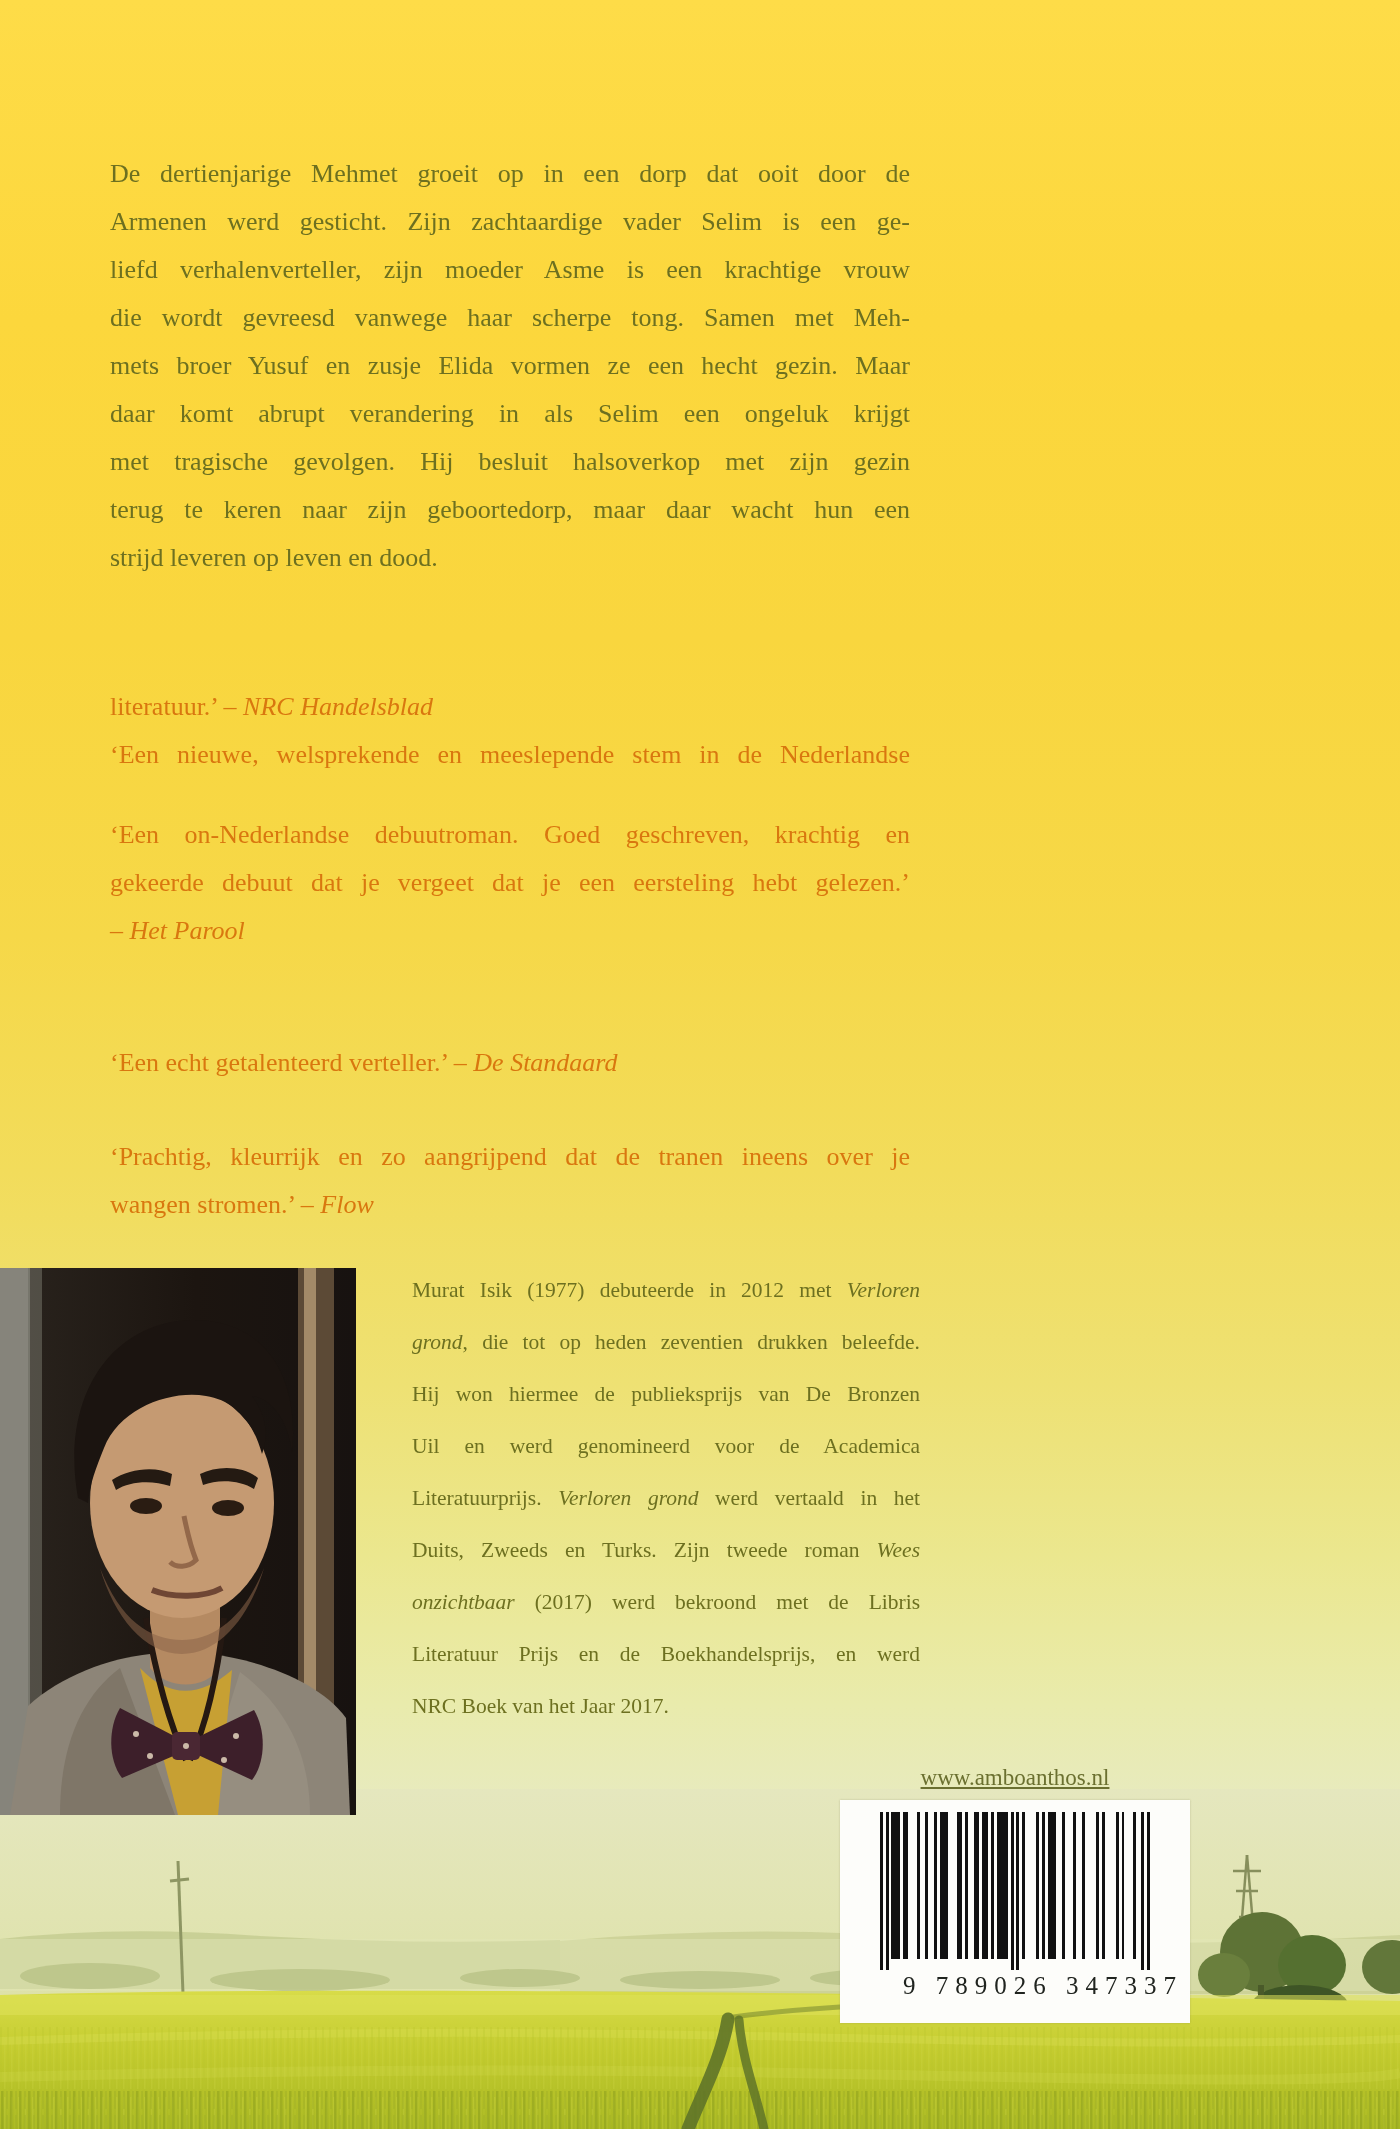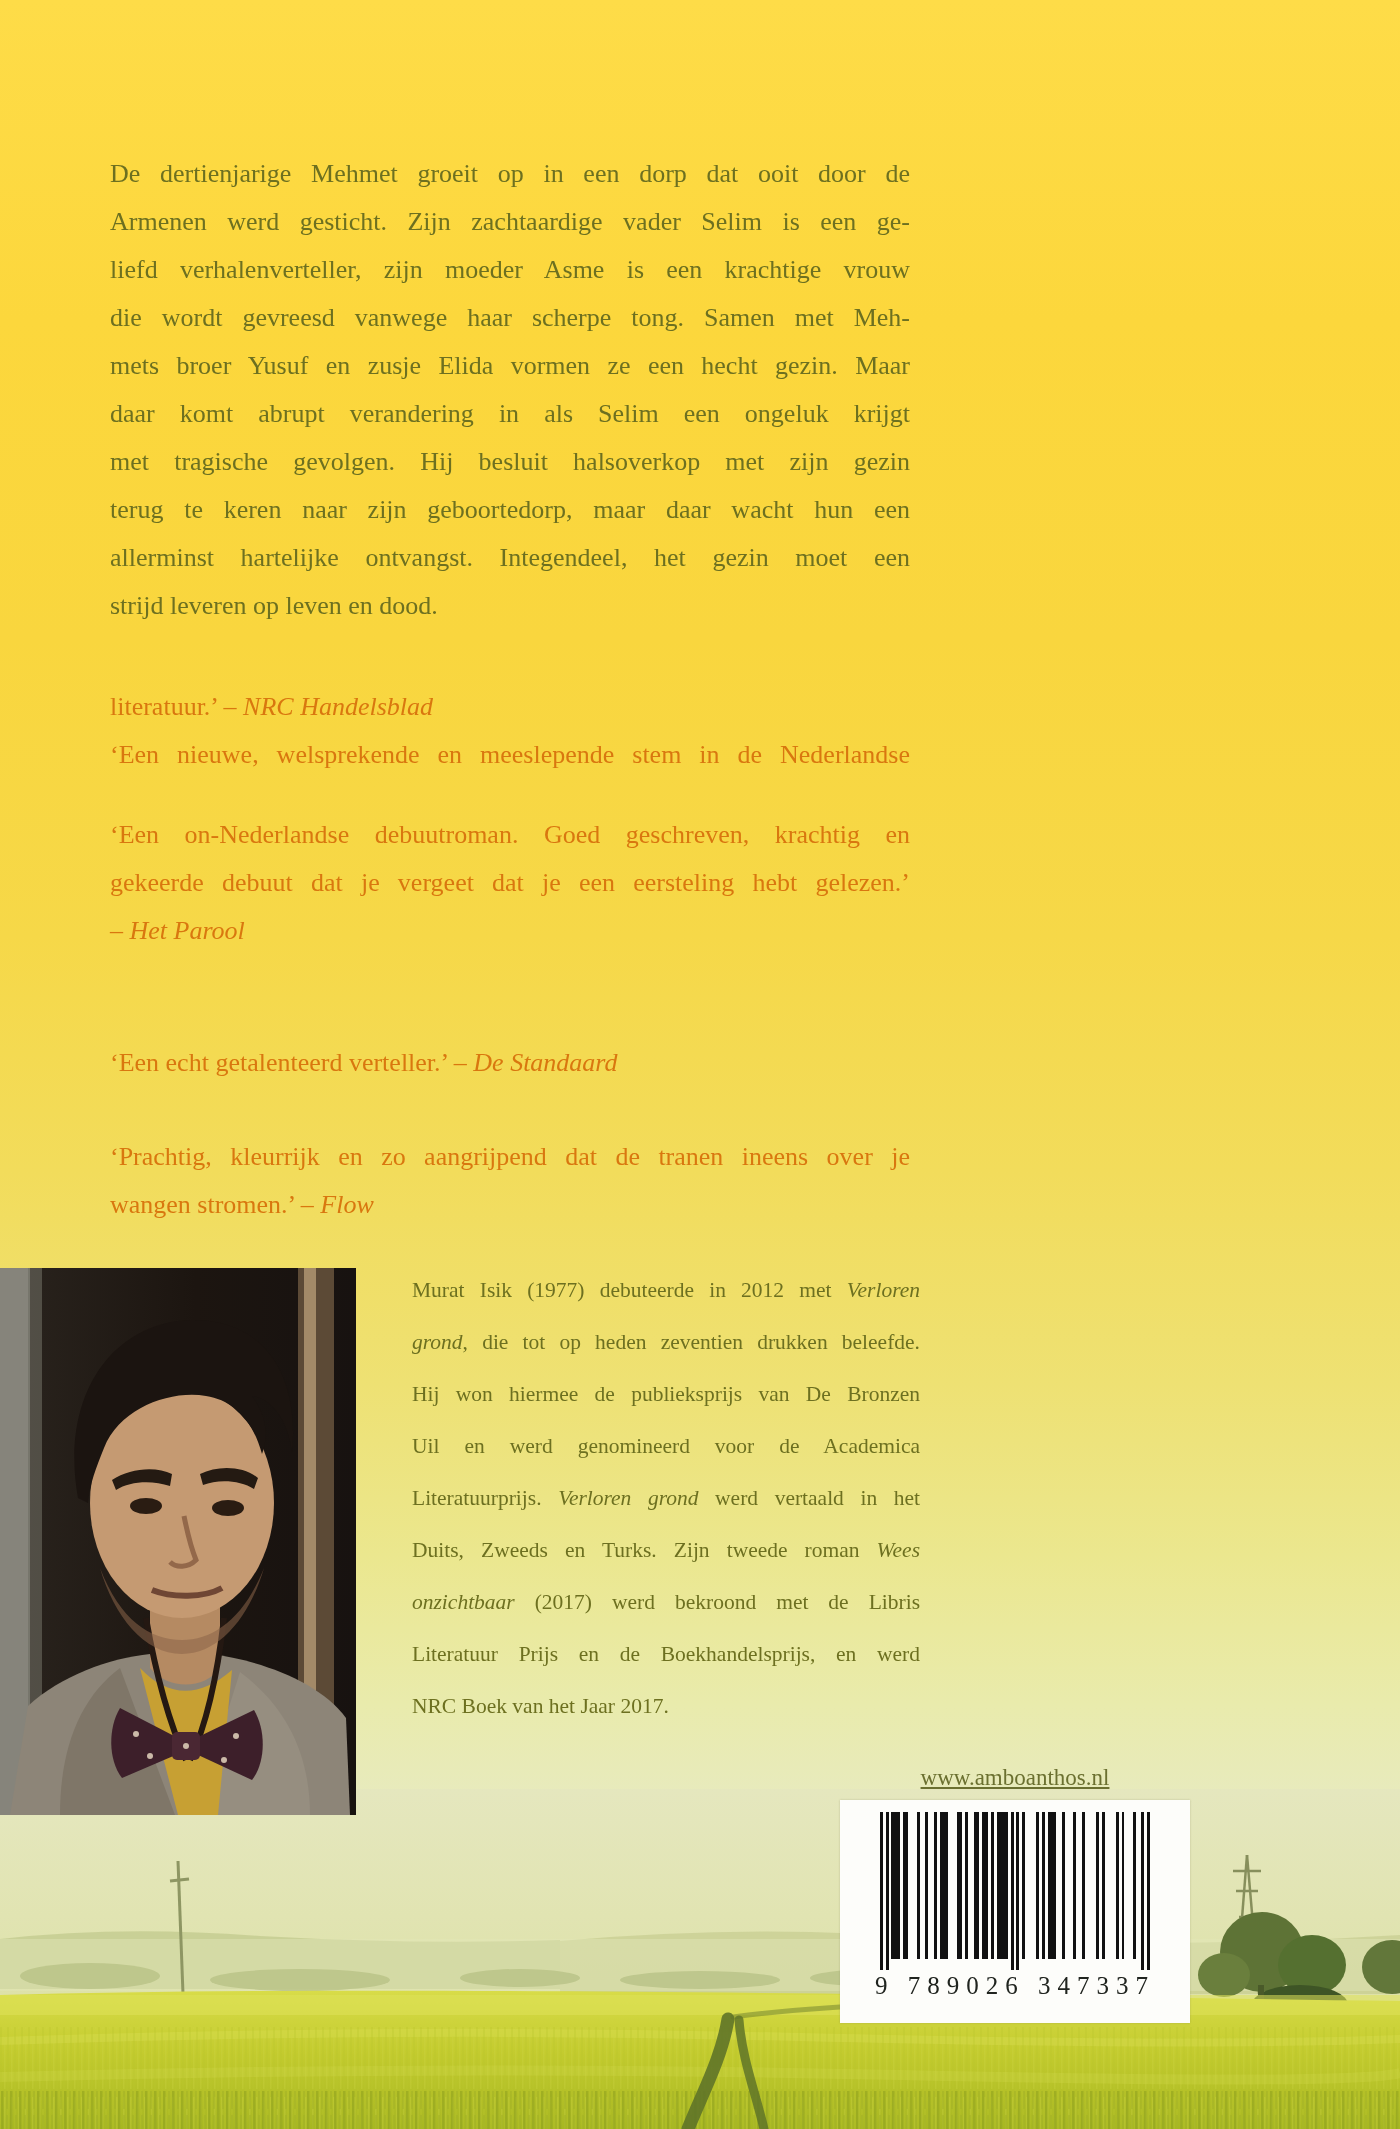--- a/index.html
+++ b/index.html
@@ -18,21 +18,21 @@
   .quote .line{color:var(--quote-text,#d9770f);}
   .bio{position:absolute;left:400px;top:1264px;width:508px;margin-left:12px;}
   .bio .line{height:52px;line-height:52px;font-size:21.5px;color:var(--body-text,#6d7020);}
   .photo{position:absolute;left:0;top:1268px;width:356px;height:547px;}
   .website{position:absolute;left:840px;top:1760px;width:350px;height:36px;
     line-height:36px;text-align:center;font-size:23px;color:#6b7030;text-decoration:underline;}
   .barcode-block{position:absolute;left:840px;top:1800px;width:350px;height:223px;
     background:#fdfdfa;box-shadow:0 0 2px rgba(120,120,80,.35);}
   .barcode-svg{position:absolute;left:40px;top:12px;width:270px;height:158px;}
   .isbn{position:absolute;left:0;top:172px;width:350px;text-align:center;
-    font-size:25px;letter-spacing:7px;color:#20241f;white-space:nowrap;}
+    font-size:25px;letter-spacing:7px;color:#20241f;white-space:nowrap;padding-left:28px;}
   .landscape{position:absolute;left:0;bottom:0;width:1400px;height:340px;display:block;}
 </style>
 </head>
 <body>
 
 <div class="cover">
 
   <svg class="landscape" viewBox="0 0 1400 340" preserveAspectRatio="none">
     <defs>
       <linearGradient id="skyg" x1="0" y1="0" x2="0" y2="1">
@@ -100,21 +100,20 @@
 
   <div class="textblock synopsis" style="top:150px">
     <div class="line j">De dertienjarige Mehmet groeit op in een dorp dat ooit door de</div>
     <div class="line j">Armenen werd gesticht. Zijn zachtaardige vader Selim is een ge-</div>
     <div class="line j">liefd verhalenverteller, zijn moeder Asme is een krachtige vrouw</div>
     <div class="line j">die wordt gevreesd vanwege haar scherpe tong. Samen met Meh-</div>
     <div class="line j">mets broer Yusuf en zusje Elida vormen ze een hecht gezin. Maar</div>
     <div class="line j">daar komt abrupt verandering in als Selim een ongeluk krijgt</div>
     <div class="line j">met tragische gevolgen. Hij besluit halsoverkop met zijn gezin</div>
     <div class="line j">terug te keren naar zijn geboortedorp, maar daar wacht hun een</div>
-    <div class="line j">allerminst hartelijke ontvangst. Integendeel, het gezin moet een</div>
     <div class="line">strijd leveren op leven en dood.</div>
   </div>
 
   <div class="textblock quote" style="top:683px">
     <div class="line"><span>literatuur.’ – </span><span style="font-style: italic;">NRC Handelsblad</span></div>
     <div class="line j"><span>‘Een nieuwe, welsprekende en meeslepende stem in de Nederlandse</span></div>
   </div>
 
   <div class="textblock quote" style="top:811px">
     <div class="line j"><span>‘Een on-Nederlandse debuutroman. Goed geschreven, krachtig en</span></div>

